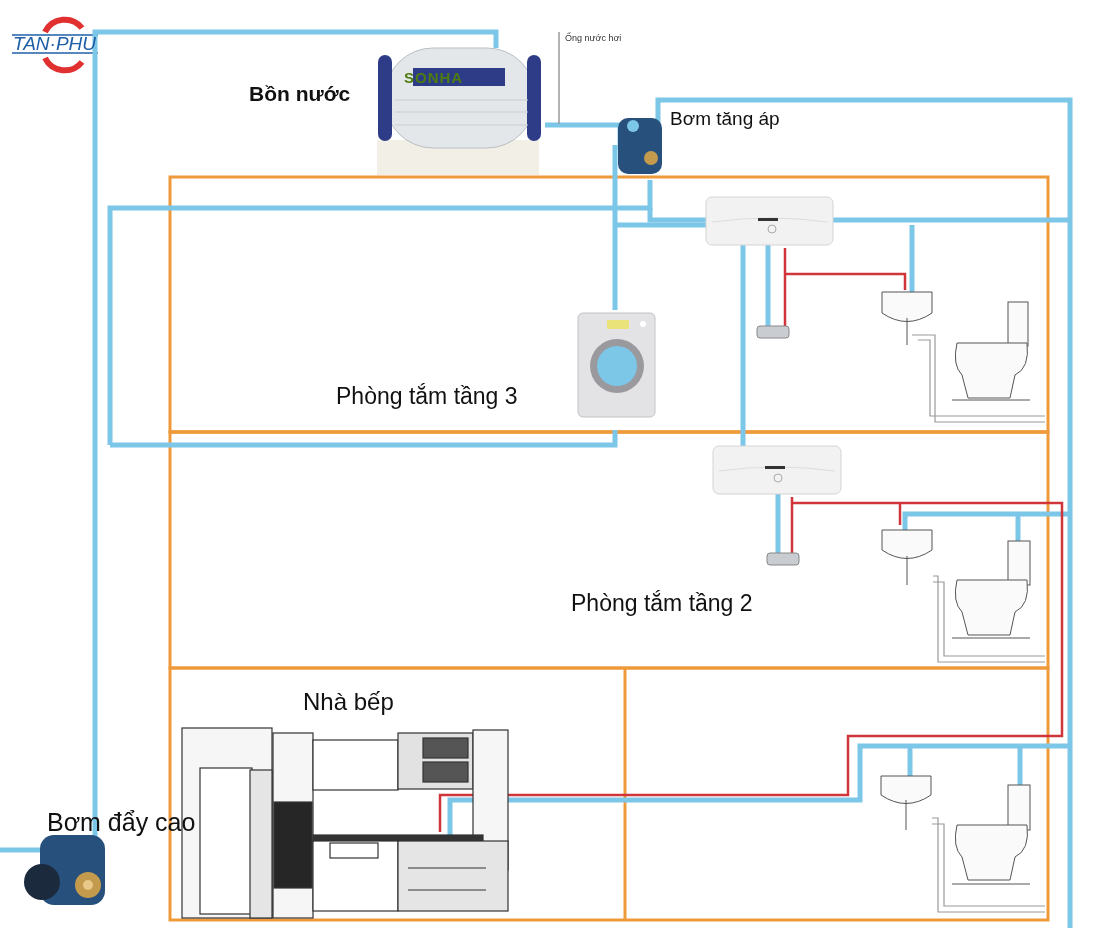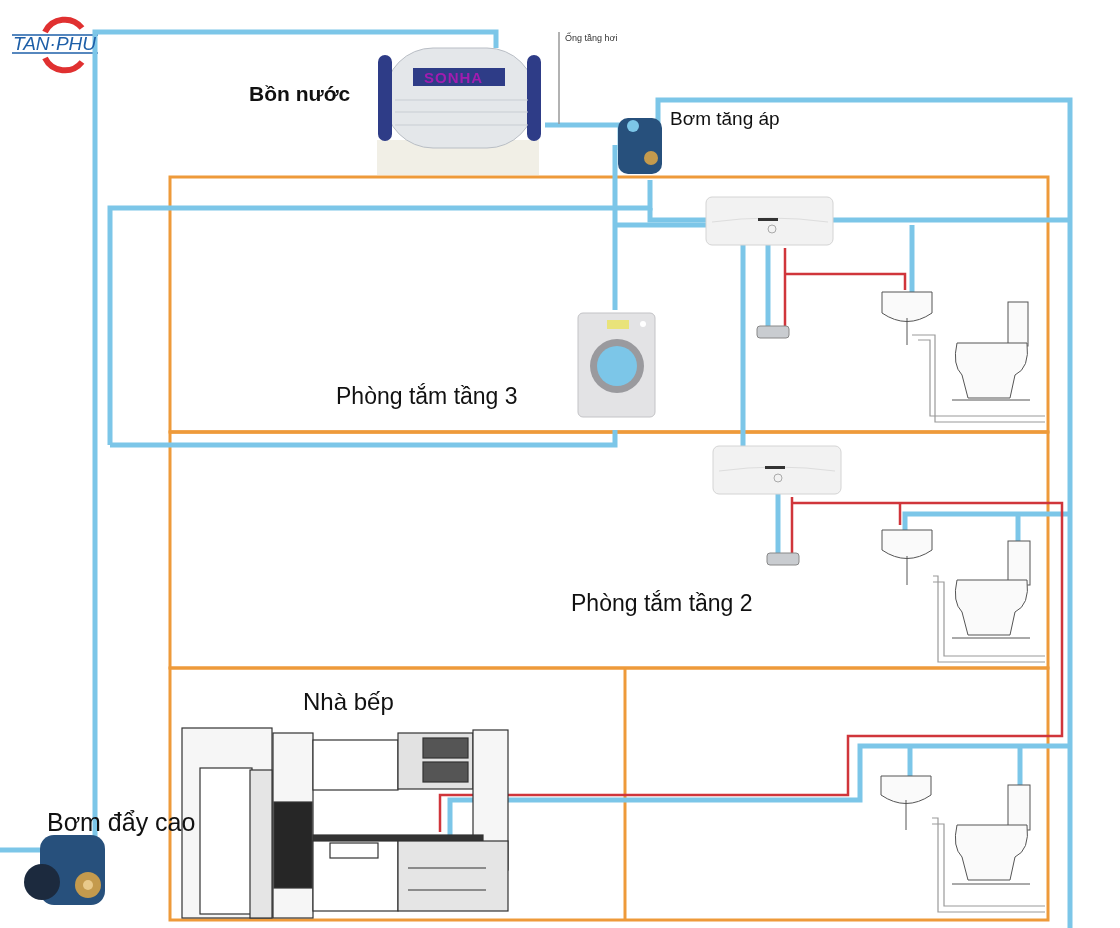--- a/index.html
+++ b/index.html
@@ -7,21 +7,21 @@
   #diagram { position: absolute; left: 0; top: 0; width: 1120px; height: 928px; }
   .label { position: absolute; color: #111; font-family: "Liberation Sans", sans-serif; white-space: nowrap; }
   .lbl-tank { left: 249px; top: 82px; font-size: 21px; font-weight: bold; }
   .lbl-vent { left: 565px; top: 33px; font-size: 9px; color: #333; }
   .lbl-booster { left: 670px; top: 108px; font-size: 19px; }
   .lbl-f3 { left: 330px; top: 383px; font-size: 23px; margin-left: 6px; }
   .lbl-f2 { left: 541px; top: 590px; font-size: 23px; margin-left: 30px; }
   .lbl-kitchen { left: 303px; top: 688px; font-size: 24px; }
   .lbl-pump { left: 47px; top: 808px; font-size: 25px; }
   .logo-text { position: absolute; left: 13px; top: 33px; font-size: 19px; font-style: italic; font-weight: normal; color: #1e5fa8; letter-spacing: 0px; font-family: "Liberation Sans", sans-serif; }
-  .sonha-text { position: absolute; left: 424px; top: 69px; font-size: 15px; font-weight: bold; color: #a21caf; letter-spacing: 1px; font-family: "Liberation Sans", sans-serif; }
+  .sonha-text { position: absolute; left: 404px; top: 69px; font-size: 15px; font-weight: bold; color: #4d7c0f; letter-spacing: 1px; font-family: "Liberation Sans", sans-serif; }
 </style>
 </head>
 <body>
 
 <svg id="diagram" width="1120" height="928" viewBox="0 0 1120 928" xmlns="http://www.w3.org/2000/svg">
 
   <g>
     <path d="M45 32 A22 22 0 0 1 82 28" stroke="#e03030" stroke-width="6" fill="none"></path>
     <path d="M45 58 A22 22 0 0 0 82 62" stroke="#e03030" stroke-width="6" fill="none"></path>
     <line x1="12" y1="35" x2="98" y2="35" stroke="#1e5fa8" stroke-width="1.5"></line>
@@ -175,18 +175,18 @@
     <rect x="40" y="835" width="65" height="70" rx="14" fill="#27507c"></rect>
     <circle cx="42" cy="882" r="18" fill="#1c2a3e"></circle>
     <circle cx="88" cy="885" r="13" fill="#c49a4d"></circle>
     <circle cx="88" cy="885" r="5" fill="#e9c98a"></circle>
   </g>
 </svg>
 
 <div class="logo-text">TAN·PHU</div>
 <div class="sonha-text">SONHA</div>
 <div class="label lbl-tank">Bồn nước</div>
-<div class="label lbl-vent">Ống tầng hơi</div>
+<div class="label lbl-vent">Ống nước hơi</div>
 <div class="label lbl-booster">Bơm tăng áp</div>
 <div class="label lbl-f3">Phòng tắm tầng 3</div>
 <div class="label lbl-f2">Phòng tắm tầng 2</div>
 <div class="label lbl-kitchen">Nhà bếp</div>
 <div class="label lbl-pump">Bơm đẩy cao</div>
 
 </body></html>

